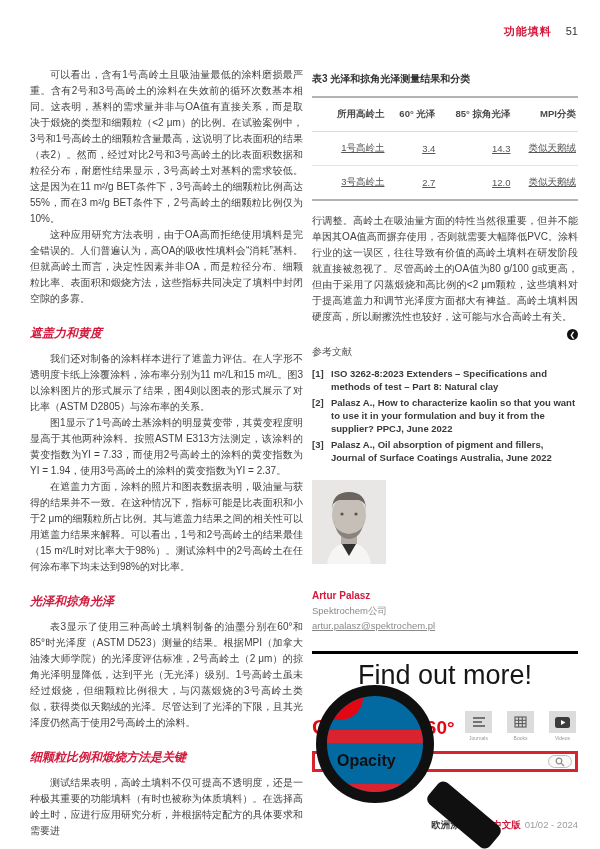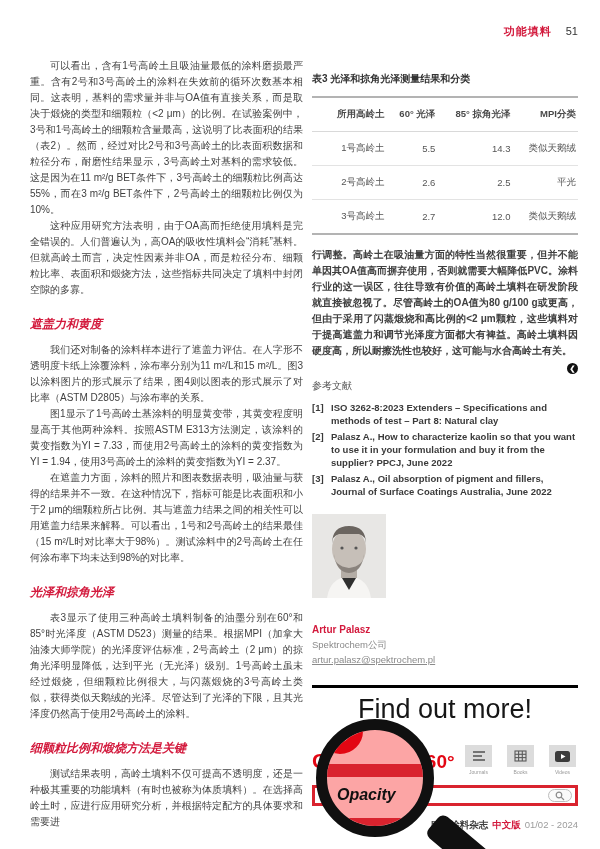--- a/index.html
+++ b/index.html
@@ -8,38 +8,38 @@
     position:relative; width:600px; height:849px; background:#ffffff;
     font-family:"Liberation Sans", sans-serif; color:#3c3c3c; overflow:hidden;
     margin:0 auto;
   }
   
   .hdr { position:absolute; top:24px; right:22px; font-size:11px; }
   .hdr .sec { color:#d31a3d; font-weight:bold; letter-spacing:1px; }
   .hdr .pg { color:#333; margin-left:14px;text-align:right; }
 
   
-  .col-left  { position:absolute; left:30px;  top:58px; width:273px; }
+  .col-left  { position:absolute; left:30px;  top:67px; width:273px; }
   .col-right { position:absolute; left:312px; top:58px; width:266px; }
 
   p.body { font-size:10px; line-height:16px; text-align:justify; color:#3f3f3f; }
   p.ind { text-indent:2em; }
   h2.sect { color:#d31a3d; font-size:12px; font-weight:bold; margin:18px 0 9px;font-style:italic; }
 
   
   .tbl-caption { font-size:10px; font-weight:bold; color:#333; margin:14px 0 10px; }
   table.t3 { width:100%; border-collapse:collapse; font-size:9.5px; color:#555;
              border-top:2px solid #b3b3b3; border-bottom:2px solid #b3b3b3; }
   table.t3 th { font-weight:bold; color:#4a4a4a; padding:10px 2px; border-bottom:1px solid #d9d9d9; }
-  table.t3 td { padding:10px 2px; border-bottom:1px solid #e3e3e3; }
+  table.t3 td { padding:10px 2px; border-bottom:1px solid #e3e3e3;text-decoration:underline; }
   table.t3 tr:last-child td { border-bottom:none; }
   table.t3 th:first-child, table.t3 td:first-child { text-align:right; width:28%; }
   table.t3 th:not(:first-child), table.t3 td:not(:first-child) { text-align:right; }
 
-  .cont { margin-top:12px;font-weight:bold; }
+  .cont { margin-top:12px; }
   .endmark { float:right; width:11px; height:11px; border-radius:50%; background:#111;
              color:#fff; font-size:7px; line-height:11px; text-align:center; margin-top:4px; }
 
   .refs-h { font-size:10px; color:#555; margin:20px 0 8px; }
   .ref { display:flex; gap:5px; font-size:9.5px; line-height:13px; font-weight:bold;
          color:#3a3a3a; margin-bottom:3px; }
   .ref .mk { flex:0 0 14px; }
 
   
   .author { display:flex; gap:14px; margin-top:16px;flex-direction:column; }
@@ -61,22 +61,22 @@
   .tile { width:27px; text-align:center; }
   .tile-box { width:27px; height:22px; background:#dcdcdc; display:flex;
               align-items:center; justify-content:center; }
   .tile-label { font-size:5px; color:#9a9a9a; margin-top:2px; }
   .searchbar { position:absolute; left:0; right:0; top:50px; height:21px;
                border:3px solid #d9232e; background:#fff; }
   .searchbtn { position:absolute; right:3px; top:1px; width:24px; height:13px;
                border:1px solid #bdbdbd; border-radius:7px; display:flex;
                align-items:center; justify-content:center; background:#fafafa; }
   .glass { position:absolute; left:4px; top:-16px; width:118px; height:118px;
-           border:11px solid #101010; border-radius:50%; background:#fca5a5;
-           overflow:hidden; z-index:5;font-style:italic; }
+           border:11px solid #101010; border-radius:50%; background:#0369a1;
+           overflow:hidden; z-index:5; }
   .mag-c { position:absolute; left:-10px; top:-22px; width:46px; height:46px;
            border:12px solid #e30613; border-radius:50%; }
   .stripe { position:absolute; left:-2px; right:-2px; height:13px; background:#d9232e; }
   .s1 { top:34px; } .s2 { top:88px; }
   .opacity-word { position:absolute; left:10px; top:56px; font-size:16px;
                   font-weight:bold; color:#101010; }
   .handle { position:absolute; left:112px; top:100px; width:80px; height:28px;
             background:#101010; border-radius:7px; transform:rotate(40deg); z-index:6; }
   .results { position:relative; z-index:1; margin-top:4px; background:#d9232e;
              border-radius:10px; color:#fff; padding:10px 16px 11px; }
@@ -124,29 +124,23 @@
         <tr>
           <th>所用高岭土</th>
           <th>60° 光泽</th>
           <th>85° 掠角光泽</th>
           <th>MPI分类</th>
         </tr>
       </thead>
       <tbody>
         <tr>
           <td>1号高岭土</td>
-          <td>5.5</td>
+          <td>3.4</td>
           <td>14.3</td>
           <td>类似天鹅绒</td>
-        </tr>
-        <tr>
-          <td>2号高岭土</td>
-          <td>2.6</td>
-          <td>2.5</td>
-          <td>平光</td>
         </tr>
         <tr>
           <td>3号高岭土</td>
           <td>2.7</td>
           <td>12.0</td>
           <td>类似天鹅绒</td>
         </tr>
       </tbody>
     </table>
 

